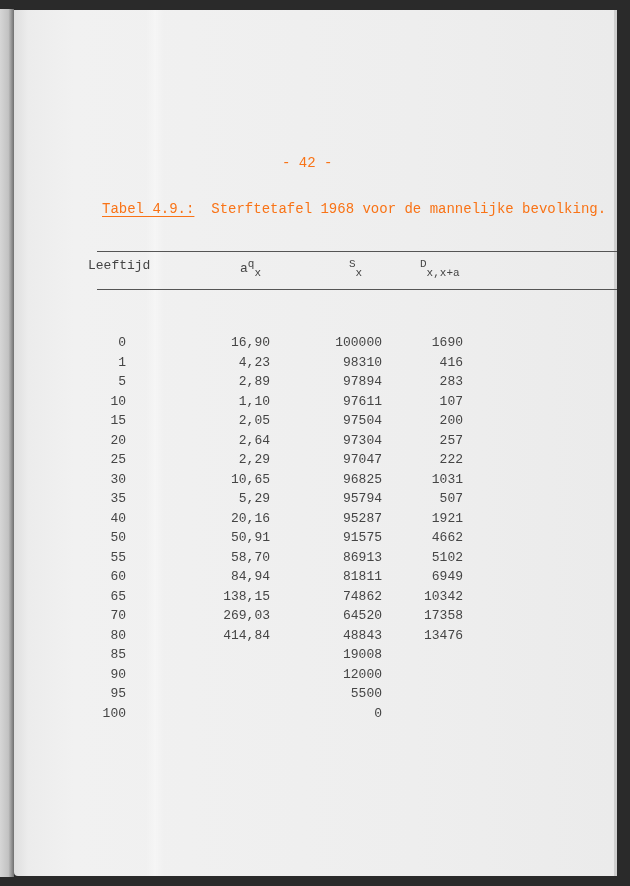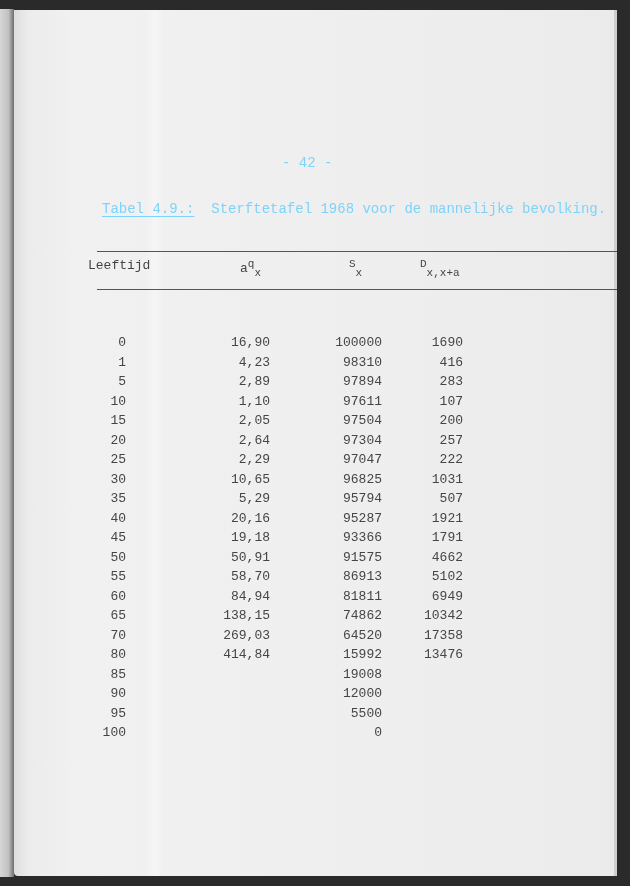--- a/index.html
+++ b/index.html
@@ -18,21 +18,21 @@
       background: linear-gradient(to right, #dedede 0px, #ececec 14px, #f1f1f1 60px, #eeeeee 400px, #ebebeb 600px);
       border-bottom-left-radius: 4px;
     }
     .page::before {
       content: ""; position: absolute; left: 132px; top: 0; width: 18px; height: 100%;
       background: linear-gradient(to right, rgba(0,0,0,0) 0%, rgba(255,255,255,0.35) 50%, rgba(0,0,0,0) 100%);
     }
     .right-edge {
       position: absolute; left: 614px; top: 10px; width: 3px; height: 866px; background: #cfcfcf;
     }
-    .txt { position: absolute; color: #7dd3fc; font-size: 14px; white-space: nowrap; }
+    .txt { position: absolute; color: #f97316; font-size: 14px; white-space: nowrap; }
     .page-number { left: 282px; top: 155px; }
     .caption { left: 102px; top: 201px; font-size: 14px; }
     .caption .label { text-decoration: underline; text-underline-offset: 3px; font-family: Liberation Mono, monospace; }
     .rule { position: absolute; left: 97px; width: 520px; height: 1px; background: #555; }
     .rule.top { top: 251px; }
     .rule.bottom { top: 289px; }
     .hdr { position: absolute; top: 258px; font-size: 13px; color: #444; }
     .hdr sup, .hdr sub { font-size: 11px; }
     .hdr-age { left: 88px; }
     .hdr-q { left: 240px; }
@@ -124,26 +124,20 @@
       <span class="c-s">95794</span>
       <span class="c-d">507</span>
     </div>
     <div class="row">
       <span class="c-age">40</span>
       <span class="c-q">20,16</span>
       <span class="c-s">95287</span>
       <span class="c-d">1921</span>
     </div>
     <div class="row">
-      <span class="c-age">45</span>
-      <span class="c-q">19,18</span>
-      <span class="c-s">93366</span>
-      <span class="c-d">1791</span>
-    </div>
-    <div class="row">
       <span class="c-age">50</span>
       <span class="c-q">50,91</span>
       <span class="c-s">91575</span>
       <span class="c-d">4662</span>
     </div>
     <div class="row">
       <span class="c-age">55</span>
       <span class="c-q">58,70</span>
       <span class="c-s">86913</span>
       <span class="c-d">5102</span>
@@ -162,21 +156,21 @@
     </div>
     <div class="row">
       <span class="c-age">70</span>
       <span class="c-q">269,03</span>
       <span class="c-s">64520</span>
       <span class="c-d">17358</span>
     </div>
     <div class="row">
       <span class="c-age">80</span>
       <span class="c-q">414,84</span>
-      <span class="c-s">15992</span>
+      <span class="c-s">48843</span>
       <span class="c-d">13476</span>
     </div>
     <div class="row">
       <span class="c-age">85</span>
       <span class="c-q"></span>
       <span class="c-s">19008</span>
       <span class="c-d"></span>
     </div>
     <div class="row">
       <span class="c-age">90</span>

